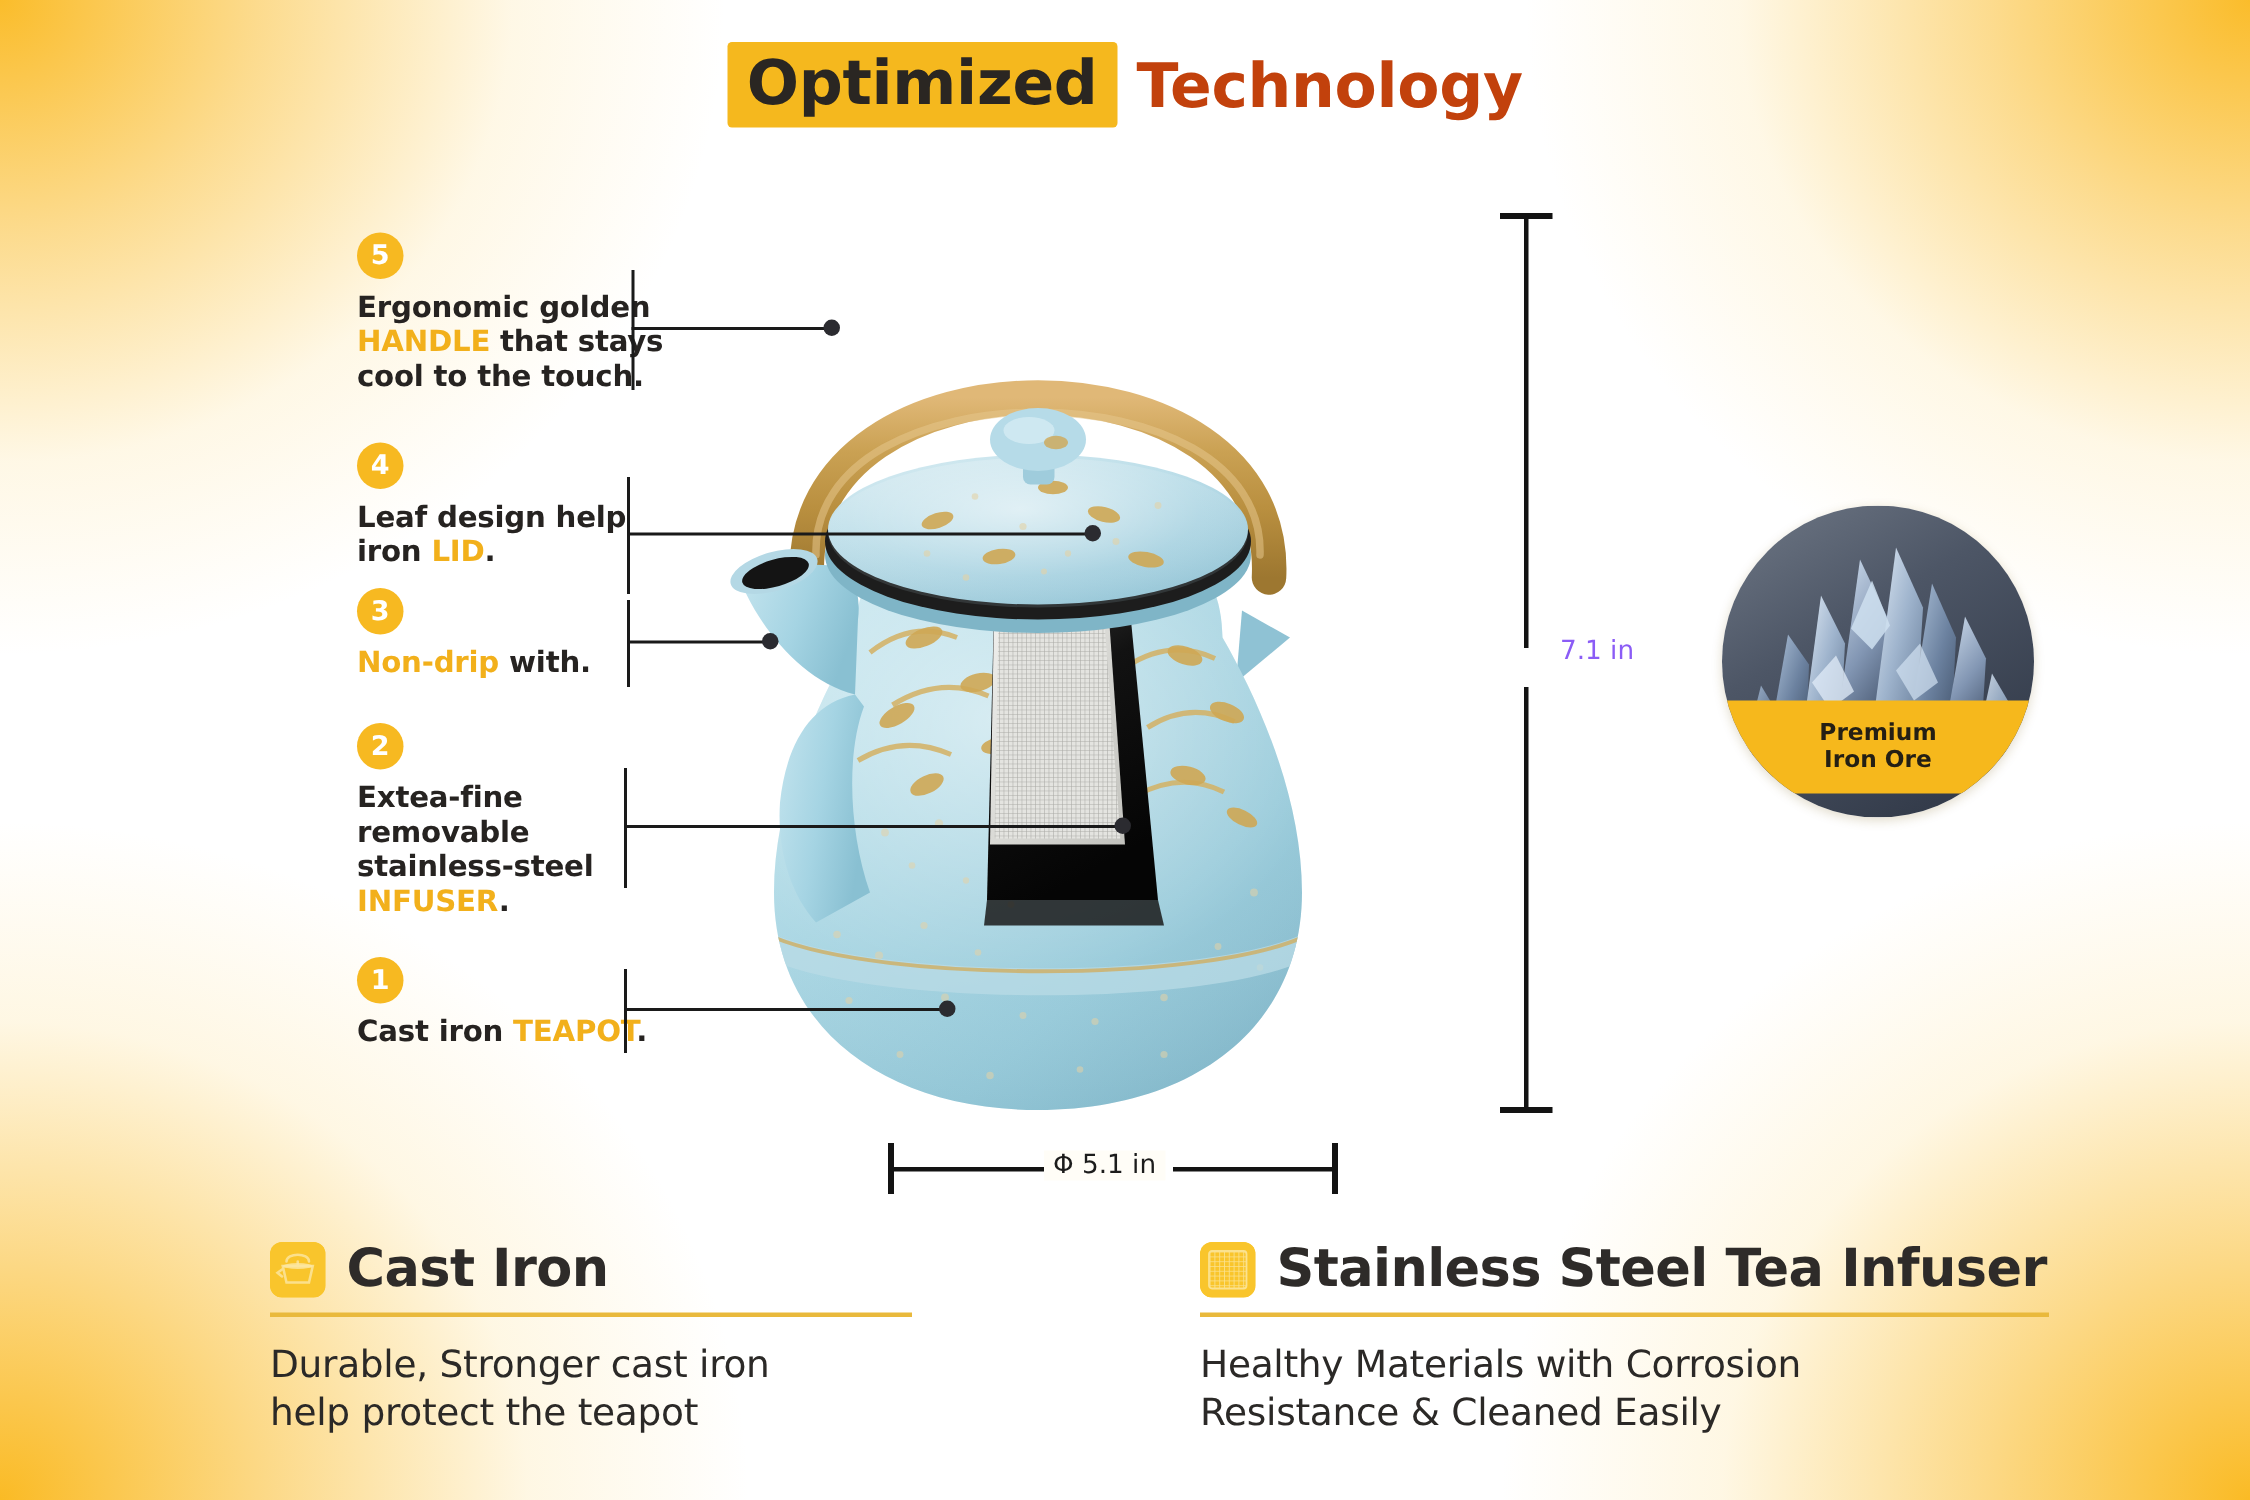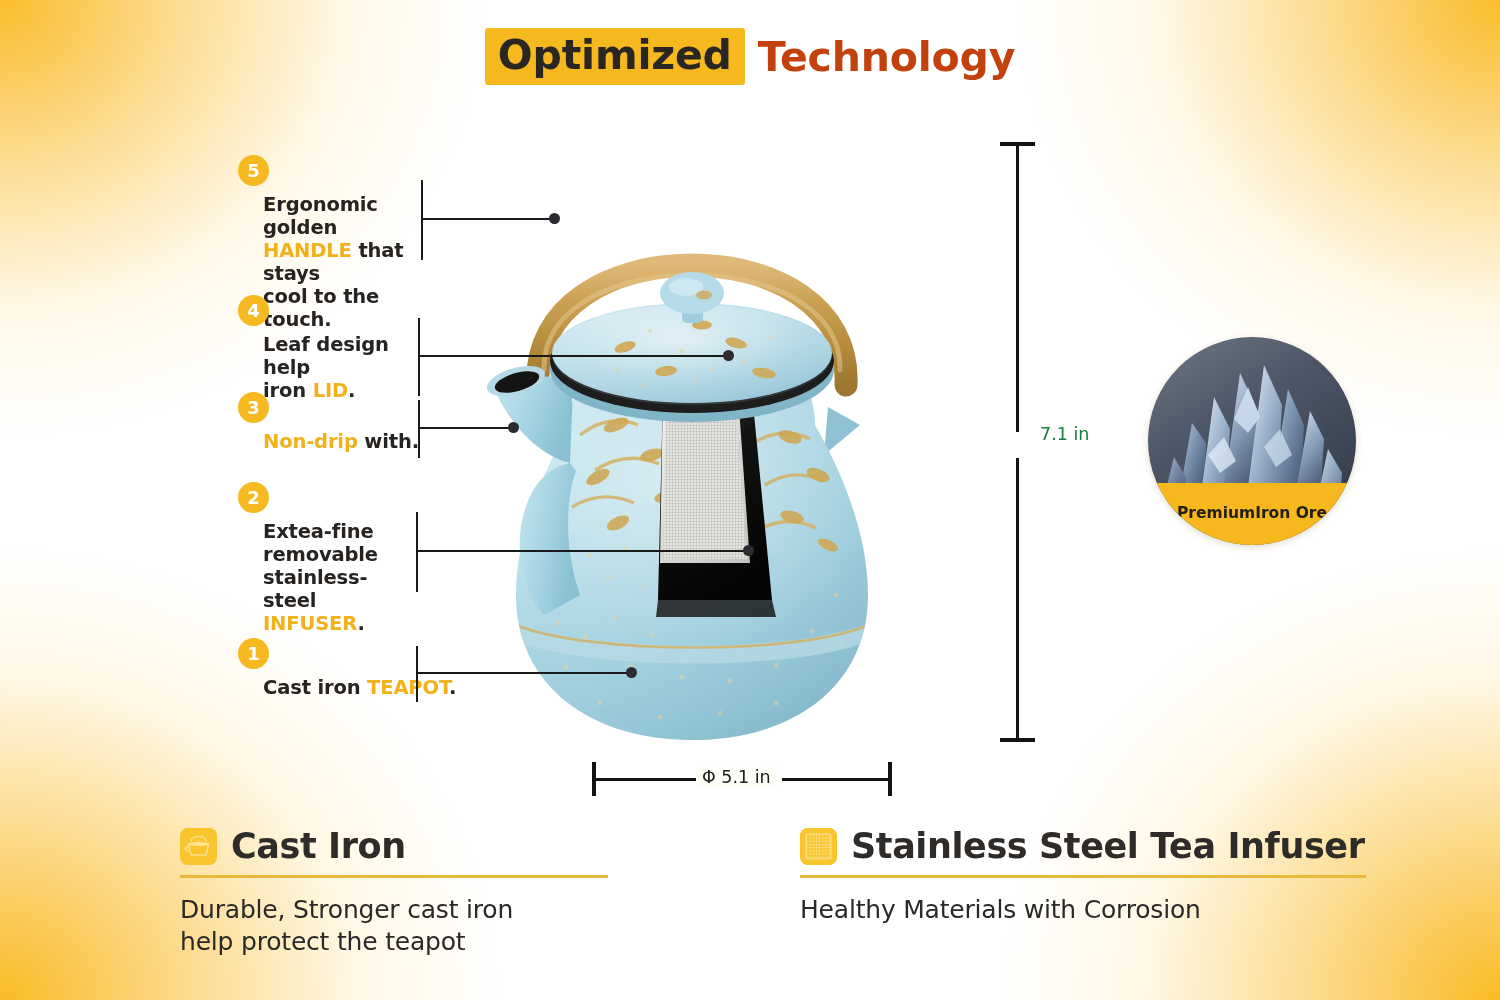--- a/index.html
+++ b/index.html
@@ -70,21 +70,20 @@
     justify-content: center;
     line-height: 1;
   }
   .callout-text {
     margin-top: 7px;
     color: #262321;
     font-size: 19.5px;
     font-weight: 700;
     line-height: 1.18;
     letter-spacing: -0.15px;
-    margin-left: 25px;
   }
   .hl { color: #f2b01b; }
 
   
   .leader { position: absolute; }
   .leader .tick {
     position: absolute;
     left: 0; top: 0;
     width: 2px;
     background: #1a1a1a;
@@ -104,21 +103,21 @@
   
   #product { position: absolute; left: 420px; top: 125px; width: 545px; height: 640px; }
 
   
   .dim-v { position: absolute; }
   .dim-v .bar { position: absolute; left: 16px; width: 3px; background: #131313; }
   .dim-v .cap { position: absolute; width: 35px; height: 3.5px; background: #131313; left: 0; }
   .dim-v .lbl {
     position: absolute;
     left: 40px;
-    color: #15803d;
+    color: #8b5cf6;
     font-size: 17.5px;
     white-space: nowrap;
   }
   .dim-h { position: absolute; }
   .dim-h .bar { position: absolute; top: 16px; height: 2.5px; background: #131313; }
   .dim-h .cap { position: absolute; top: 0; width: 3.5px; height: 34px; background: #131313; }
   .dim-h .lbl {
     position: absolute;
     top: 5px;
     color: #1c1c1c;
@@ -133,23 +132,24 @@
     position: absolute;
     left: 1148px; top: 337px;
     width: 208px; height: 208px;
     border-radius: 50%;
     overflow: hidden;
     box-shadow: 0 2px 7px rgba(120,90,20,0.22);
   }
   #ore-img { position: absolute; inset: 0; }
   #ore-band {
     position: absolute;
-    left: 0; bottom: 0; width: 100%; height: 62px;
+    left: 0; bottom: 16px; width: 100%; height: 62px;
     background: #f6b81c;
     display: flex;
+    flex-direction: column;
     align-items: center;
     justify-content: center;
     color: #241f14;
     font-size: 15.5px;
     font-weight: 700;
     line-height: 1.16;
     text-align: center;
   }
 
   
@@ -521,16 +521,17 @@
           <rect width="37" height="37" rx="8" fill="#f9c52c"></rect>
           <rect x="6" y="6" width="25" height="25" rx="2" fill="url(#gridIcon)"></rect>
           <rect x="6" y="6" width="25" height="25" rx="2" fill="none" stroke="#fbe28f" stroke-width="1.2"></rect>
         </svg>
       </div>
       <div class="feat-title">Stainless Steel Tea Infuser</div>
     </div>
     <div class="feat-rule"></div>
     <div class="feat-desc">
       <div>Healthy Materials with Corrosion</div>
+      <div>Resistance &amp; Cleaned Easily</div>
     </div>
   </div>
 
 </div>
 
 </body></html>

